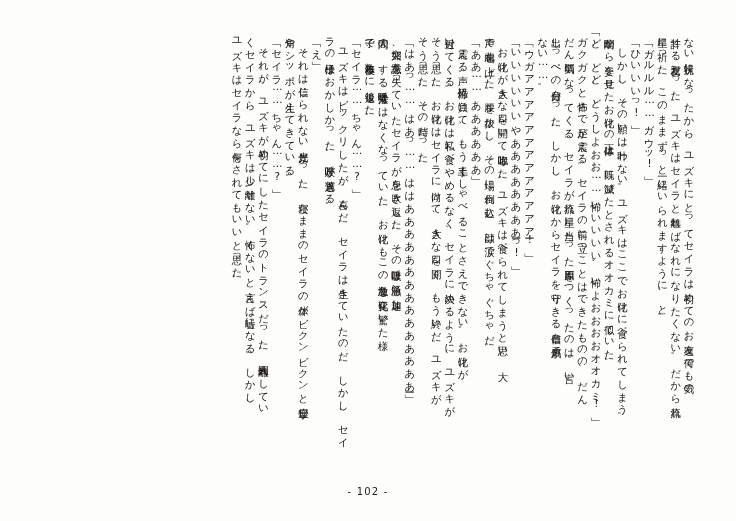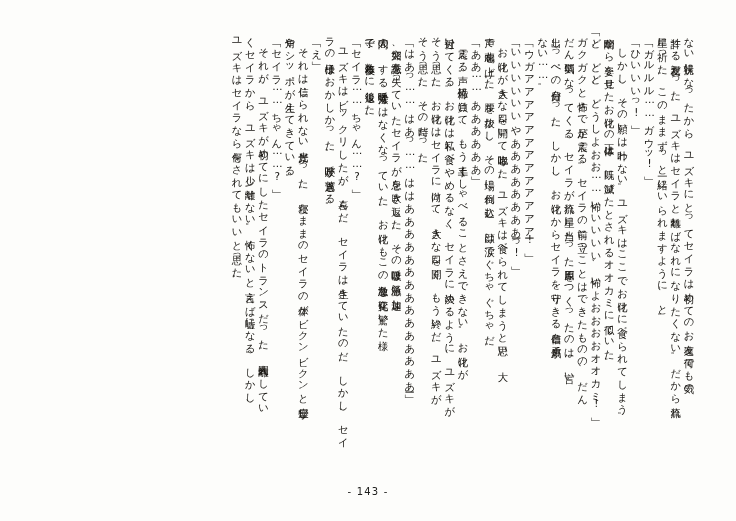--- a/index.html
+++ b/index.html
@@ -106,15 +106,15 @@
       <div class="col">ラの様子はおかしかった。呼吸が荒過ぎる。</div>
       <div class="col indent">「え」</div>
       <div class="col indent">それは信じられない光景だった。寝たままのセイラの体がビクンビクンと痙攣し、</div>
       <div class="col">角やシッポが生えてきている。</div>
       <div class="col indent">「セイラ……ちゃん……?」</div>
       <div class="col indent">それが、ユズキが初めてにしたセイラのトランスだった。人間離れしてい</div>
       <div class="col">くセイラから、ユズキは少し離せない。怖くないと言えば嘘になる。しかし、</div>
       <div class="col">ユズキはセイラなら何をされてもいいと思った。</div>
     </div>
 
-  <div class="page-number">- 143 -</div>
+  <div class="page-number">- 102 -</div>
 
 </div>
 
 </body></html>

